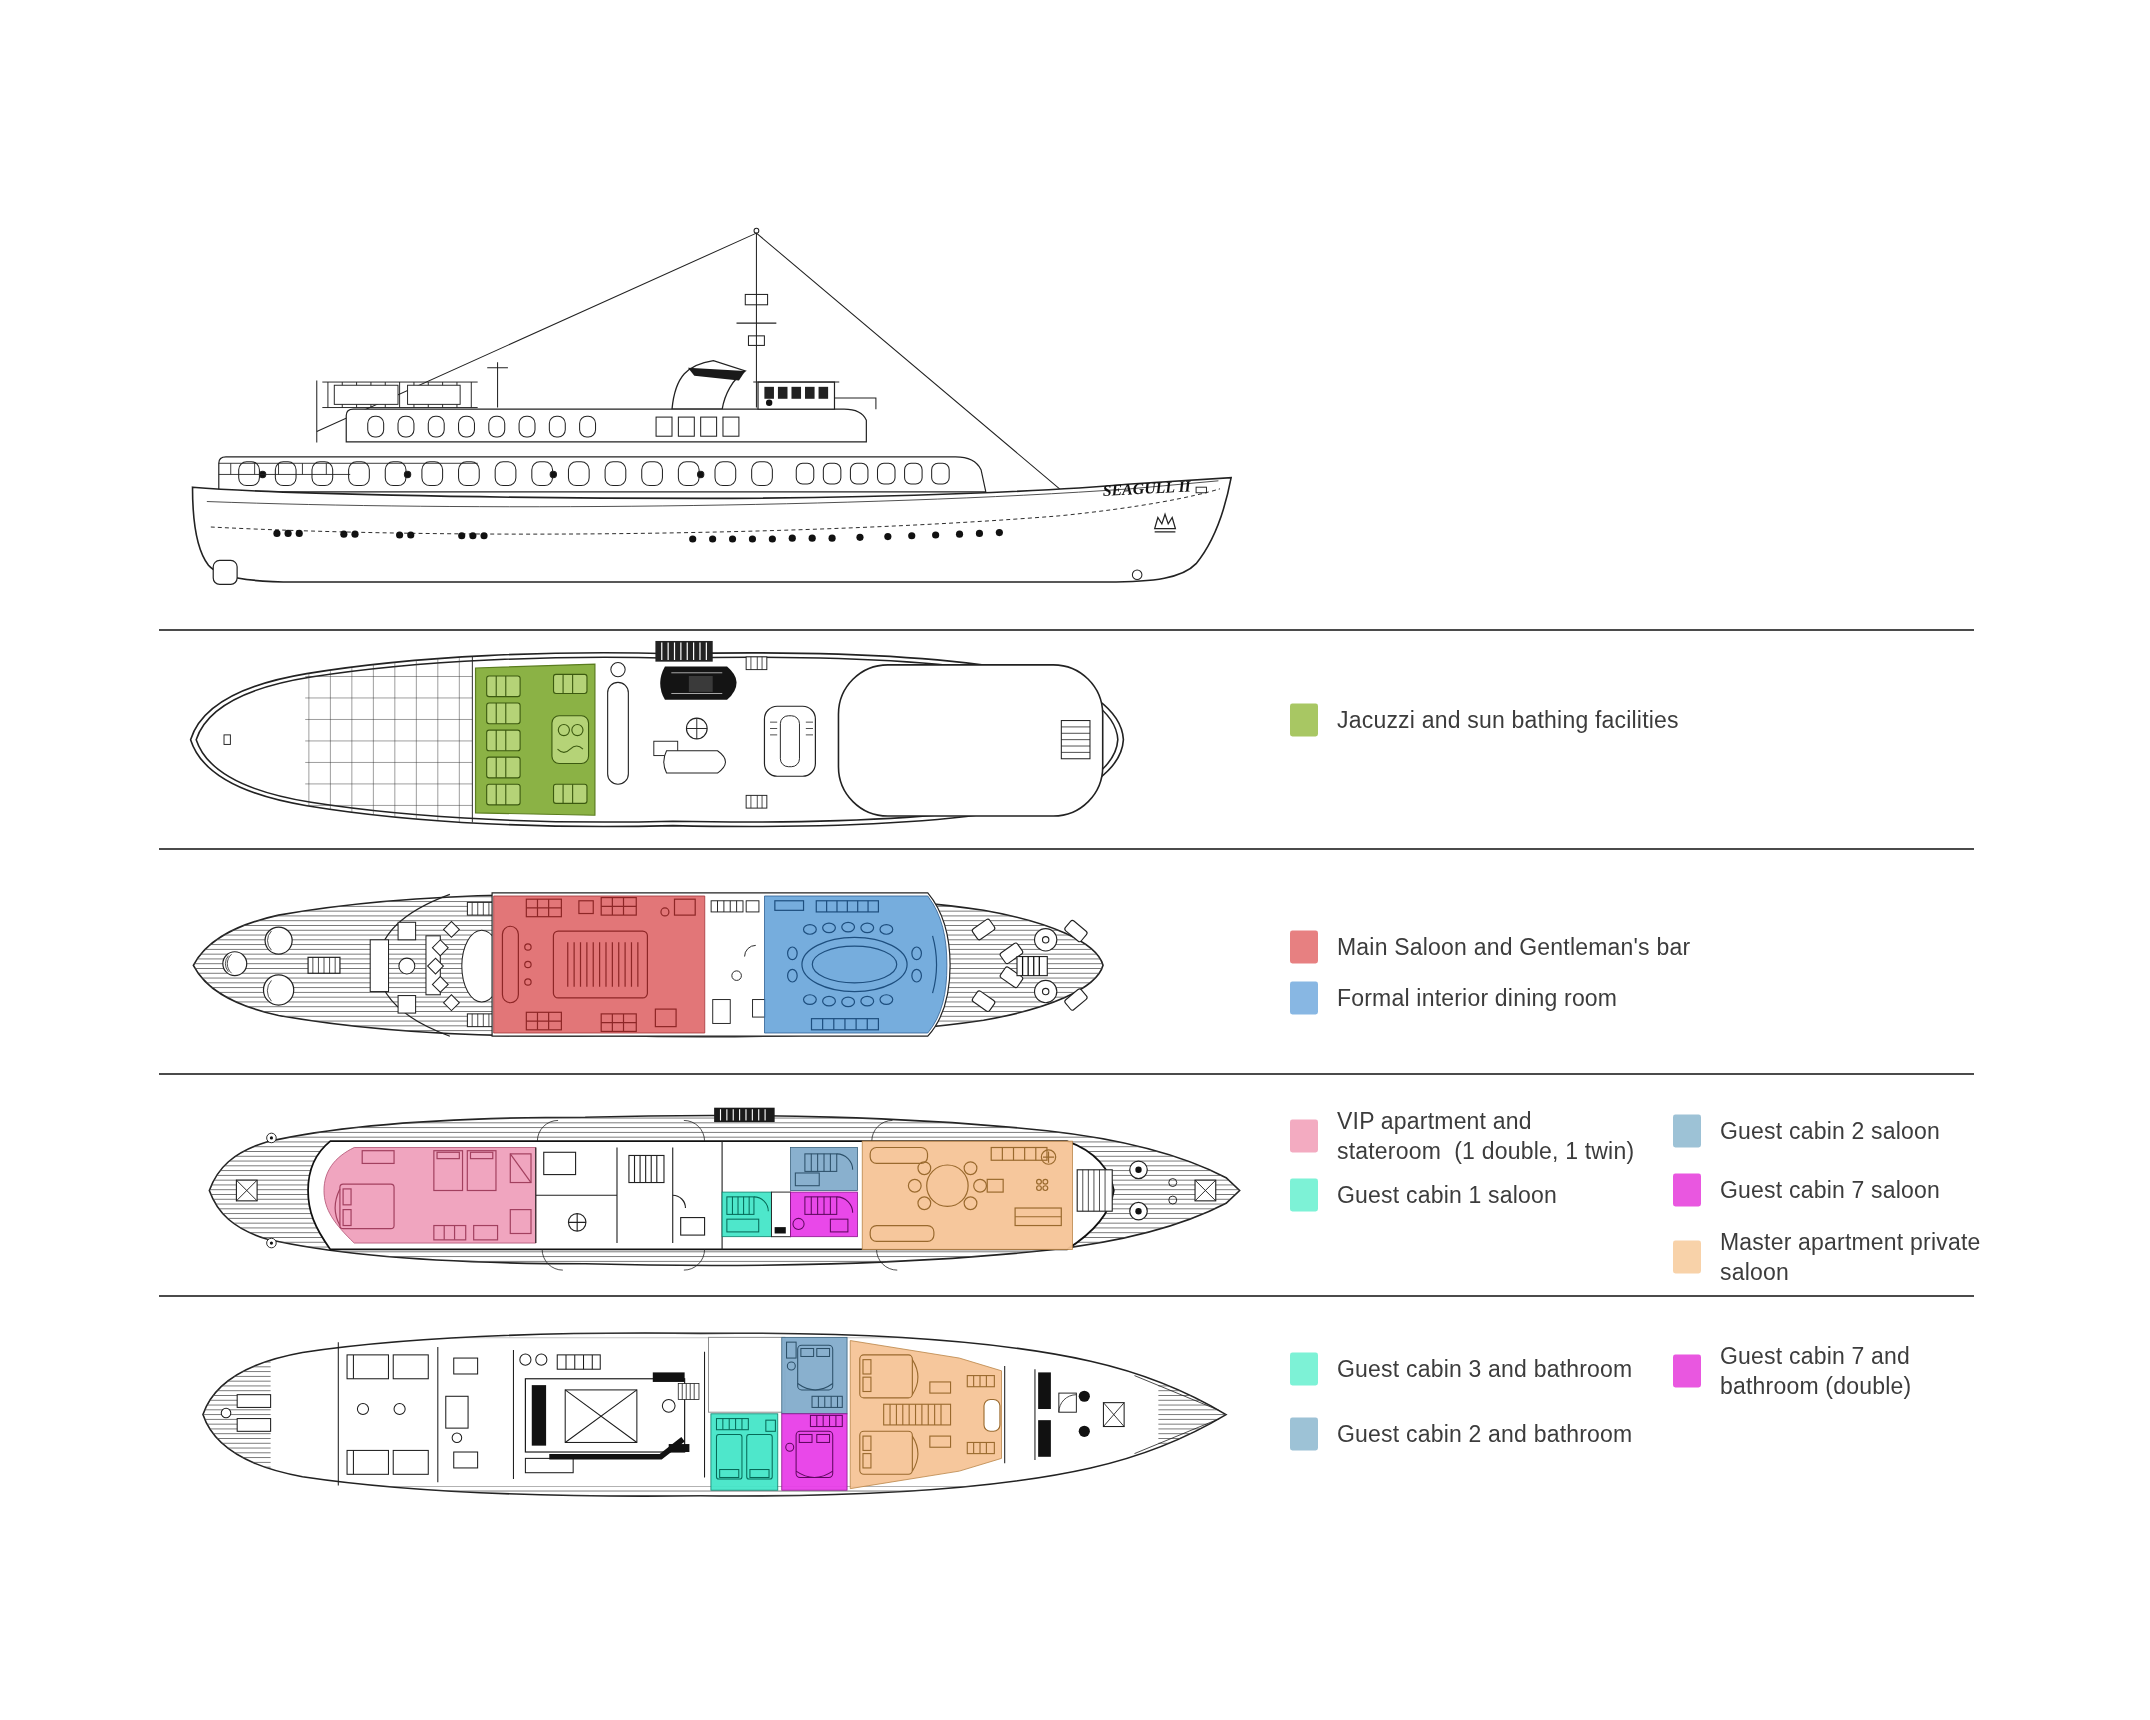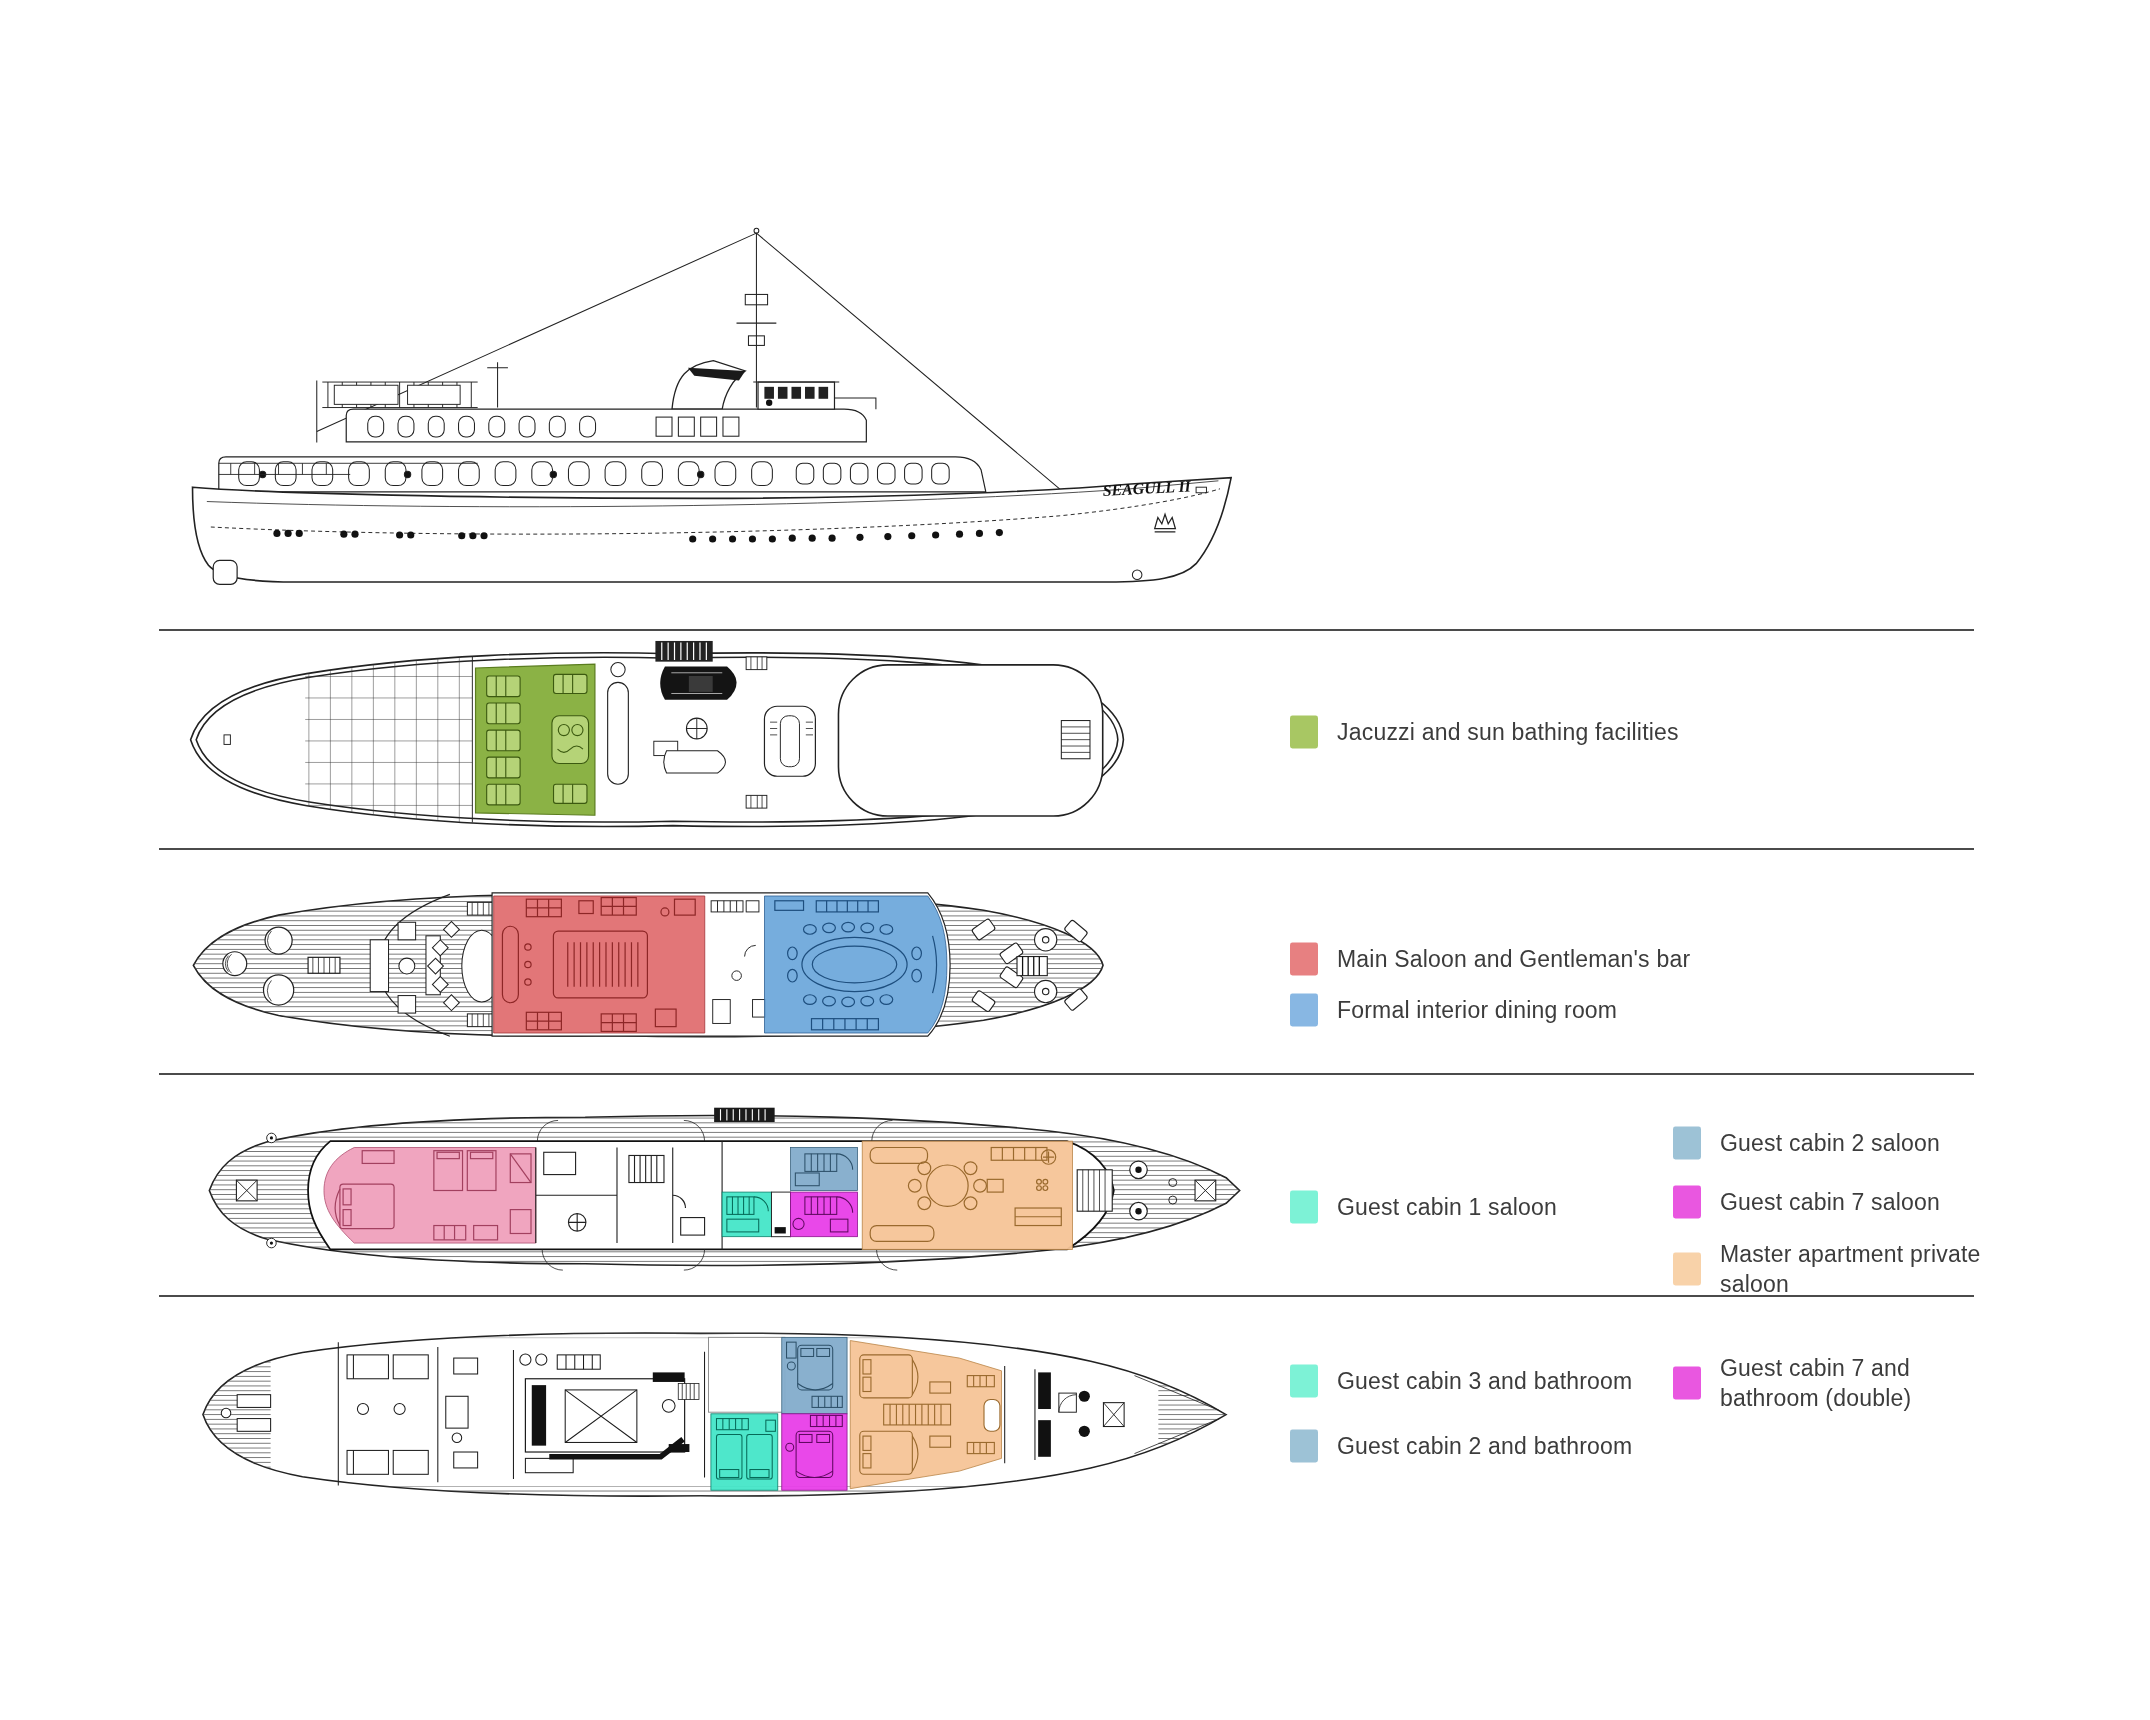--- a/index.html
+++ b/index.html
@@ -1,20 +1,20 @@
 <!DOCTYPE html>
 <html style="font-size:12.7px"><head>
 <meta charset="utf-8">
 <style>
   html,body{margin:0;padding:0;background:#fff;}
   #canvas{position:relative;width:2151px;height:1721px;background:#ffffff;
           font-family:"Liberation Sans",sans-serif;overflow:hidden;}
   .sep{position:absolute;left:159px;width:1815px;height:2.4px;background:#4b4b4b;}
   .plan{position:absolute;}
-  .legend-item{position:absolute;display:flex;align-items:center;gap:19px;transform:translateY(-50%);margin-top:12px;}
+  .legend-item{position:absolute;display:flex;align-items:center;gap:19px;transform:translateY(-50%);}
   .swatch{width:28px;height:33px;border-radius:2.4px;flex:0 0 auto;}
   .legend-label{font-size:23px;line-height:29.5px;color:#3c3c3c;letter-spacing:0.2px;white-space:pre-line;}
   svg{display:block;}
 </style>
 </head>
 <body>
 
 <div id="canvas">
 
   <svg class="plan" style="left:143px;top:167px" width="1195" height="454" viewBox="0 0 1500 570">
@@ -568,20 +568,25 @@
 
   <div class="legend-item" style="left:1290px;top:947px">
     <span class="swatch" style="background: rgb(231, 128, 129);"></span>
     <span class="legend-label">Main Saloon and Gentleman's bar</span>
   </div>
   <div class="legend-item" style="left:1290px;top:998px">
     <span class="swatch" style="background: rgb(136, 183, 227);"></span>
     <span class="legend-label">Formal interior dining room</span>
   </div>
 
+  <div class="legend-item" style="left:1290px;top:1136px">
+    <span class="swatch" style="background: rgb(243, 171, 193);"></span>
+    <span class="legend-label">VIP apartment and
+stateroom&nbsp;&nbsp;(1 double, 1 twin)</span>
+  </div>
   <div class="legend-item" style="left:1290px;top:1195px">
     <span class="swatch" style="background: rgb(125, 242, 214);"></span>
     <span class="legend-label">Guest cabin 1 saloon</span>
   </div>
 
   <div class="legend-item" style="left:1673px;top:1131px">
     <span class="swatch" style="background: rgb(157, 194, 214);"></span>
     <span class="legend-label">Guest cabin 2 saloon</span>
   </div>
   <div class="legend-item" style="left:1673px;top:1190px">

